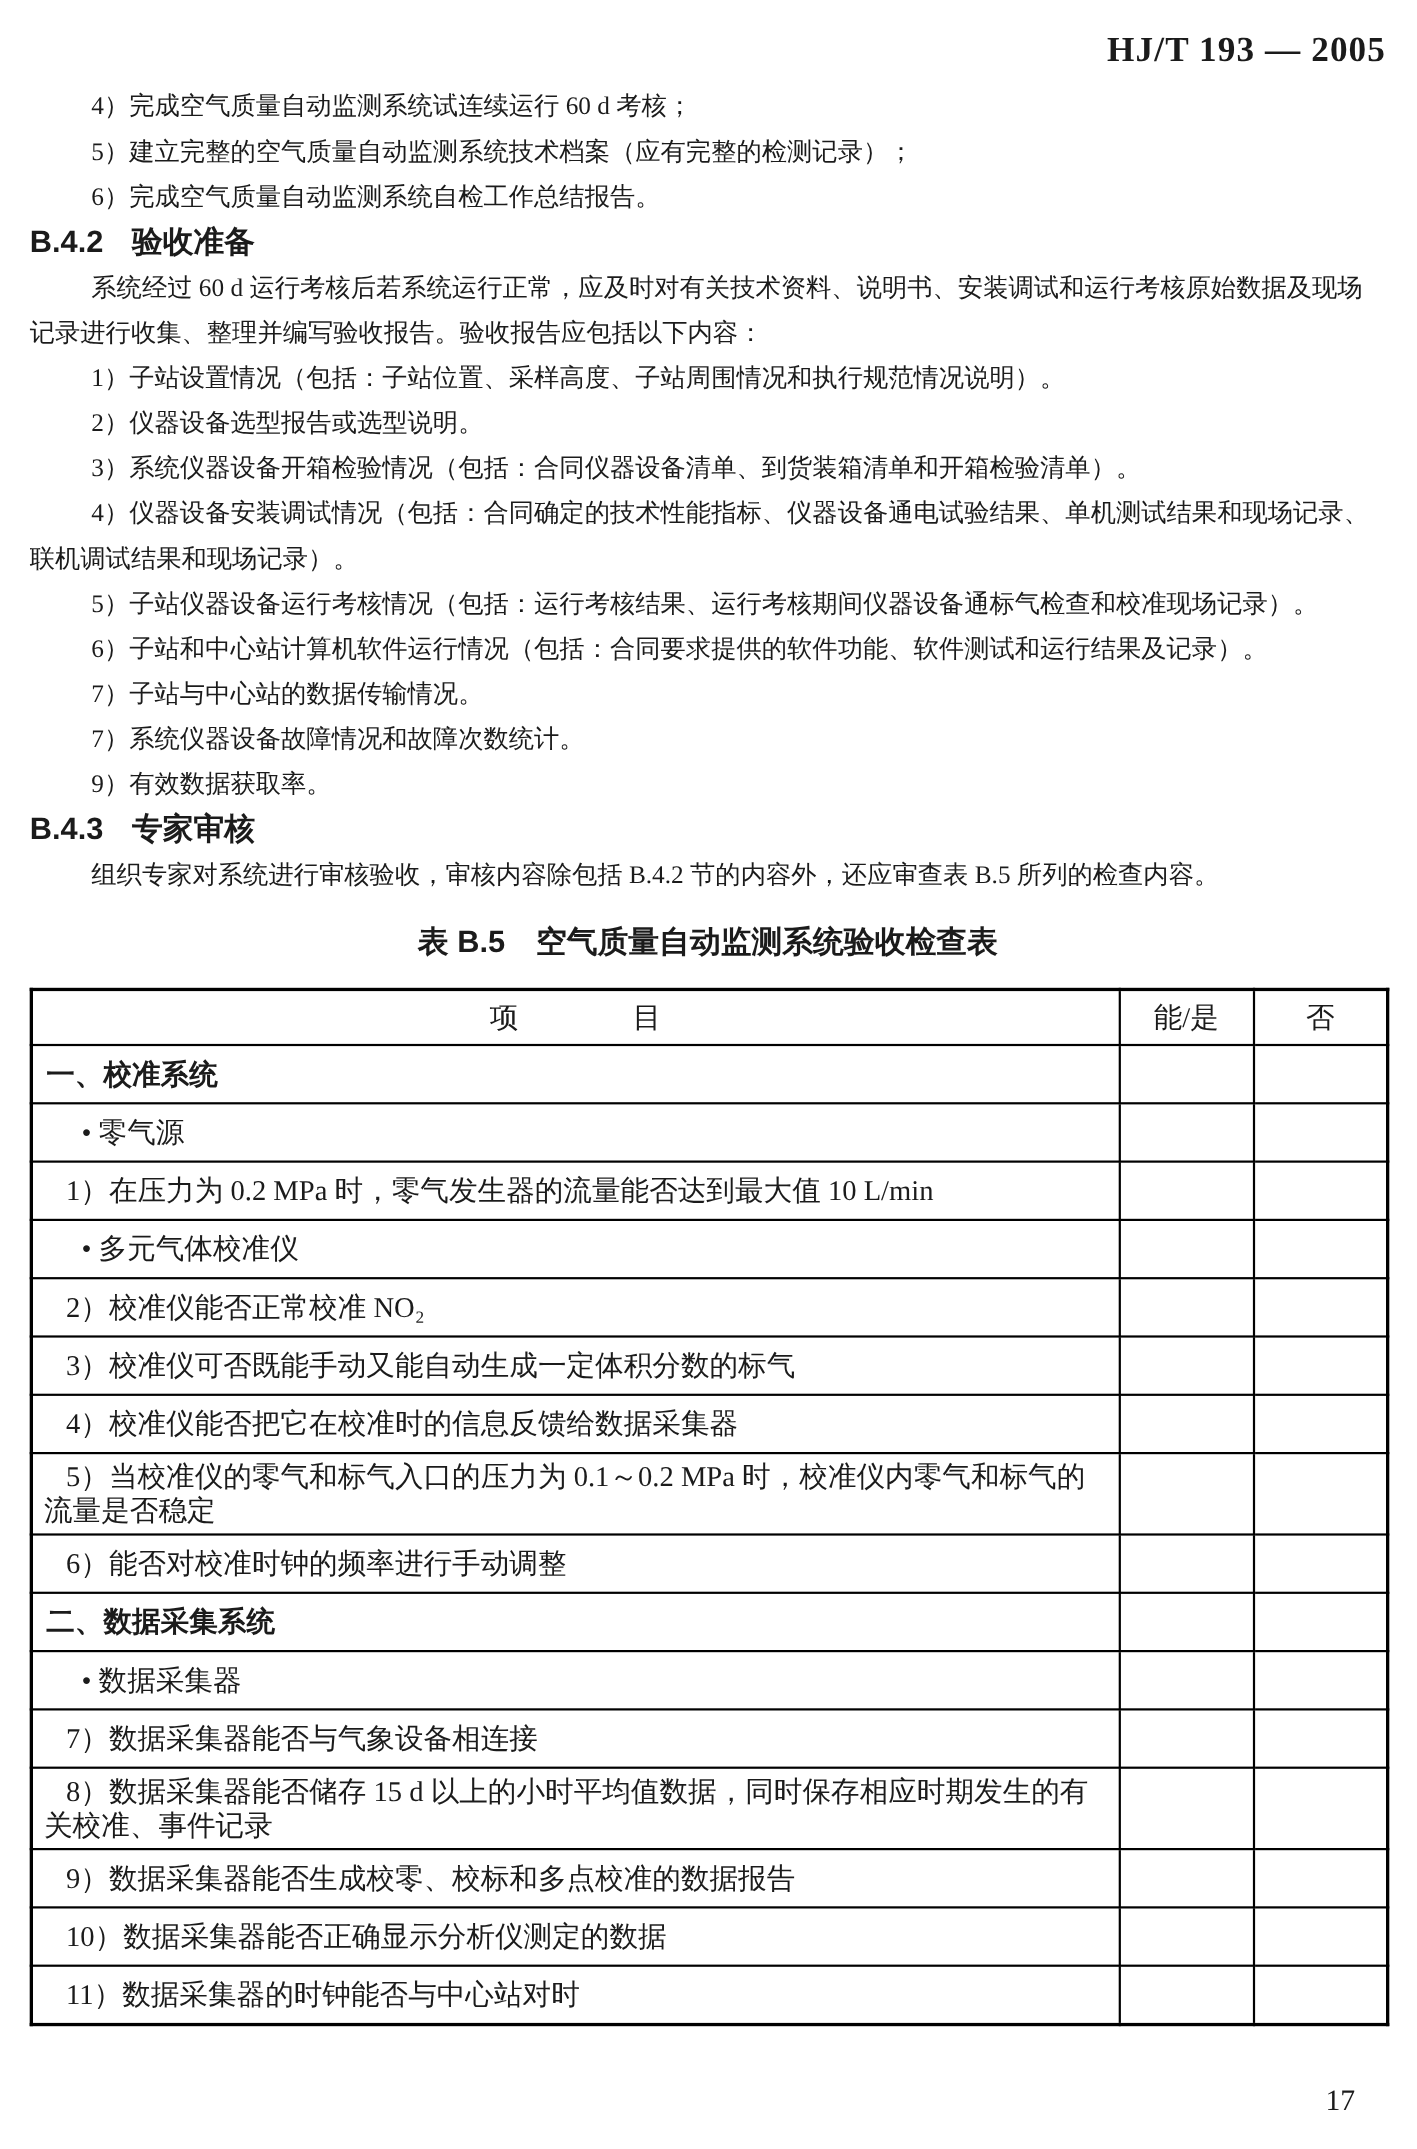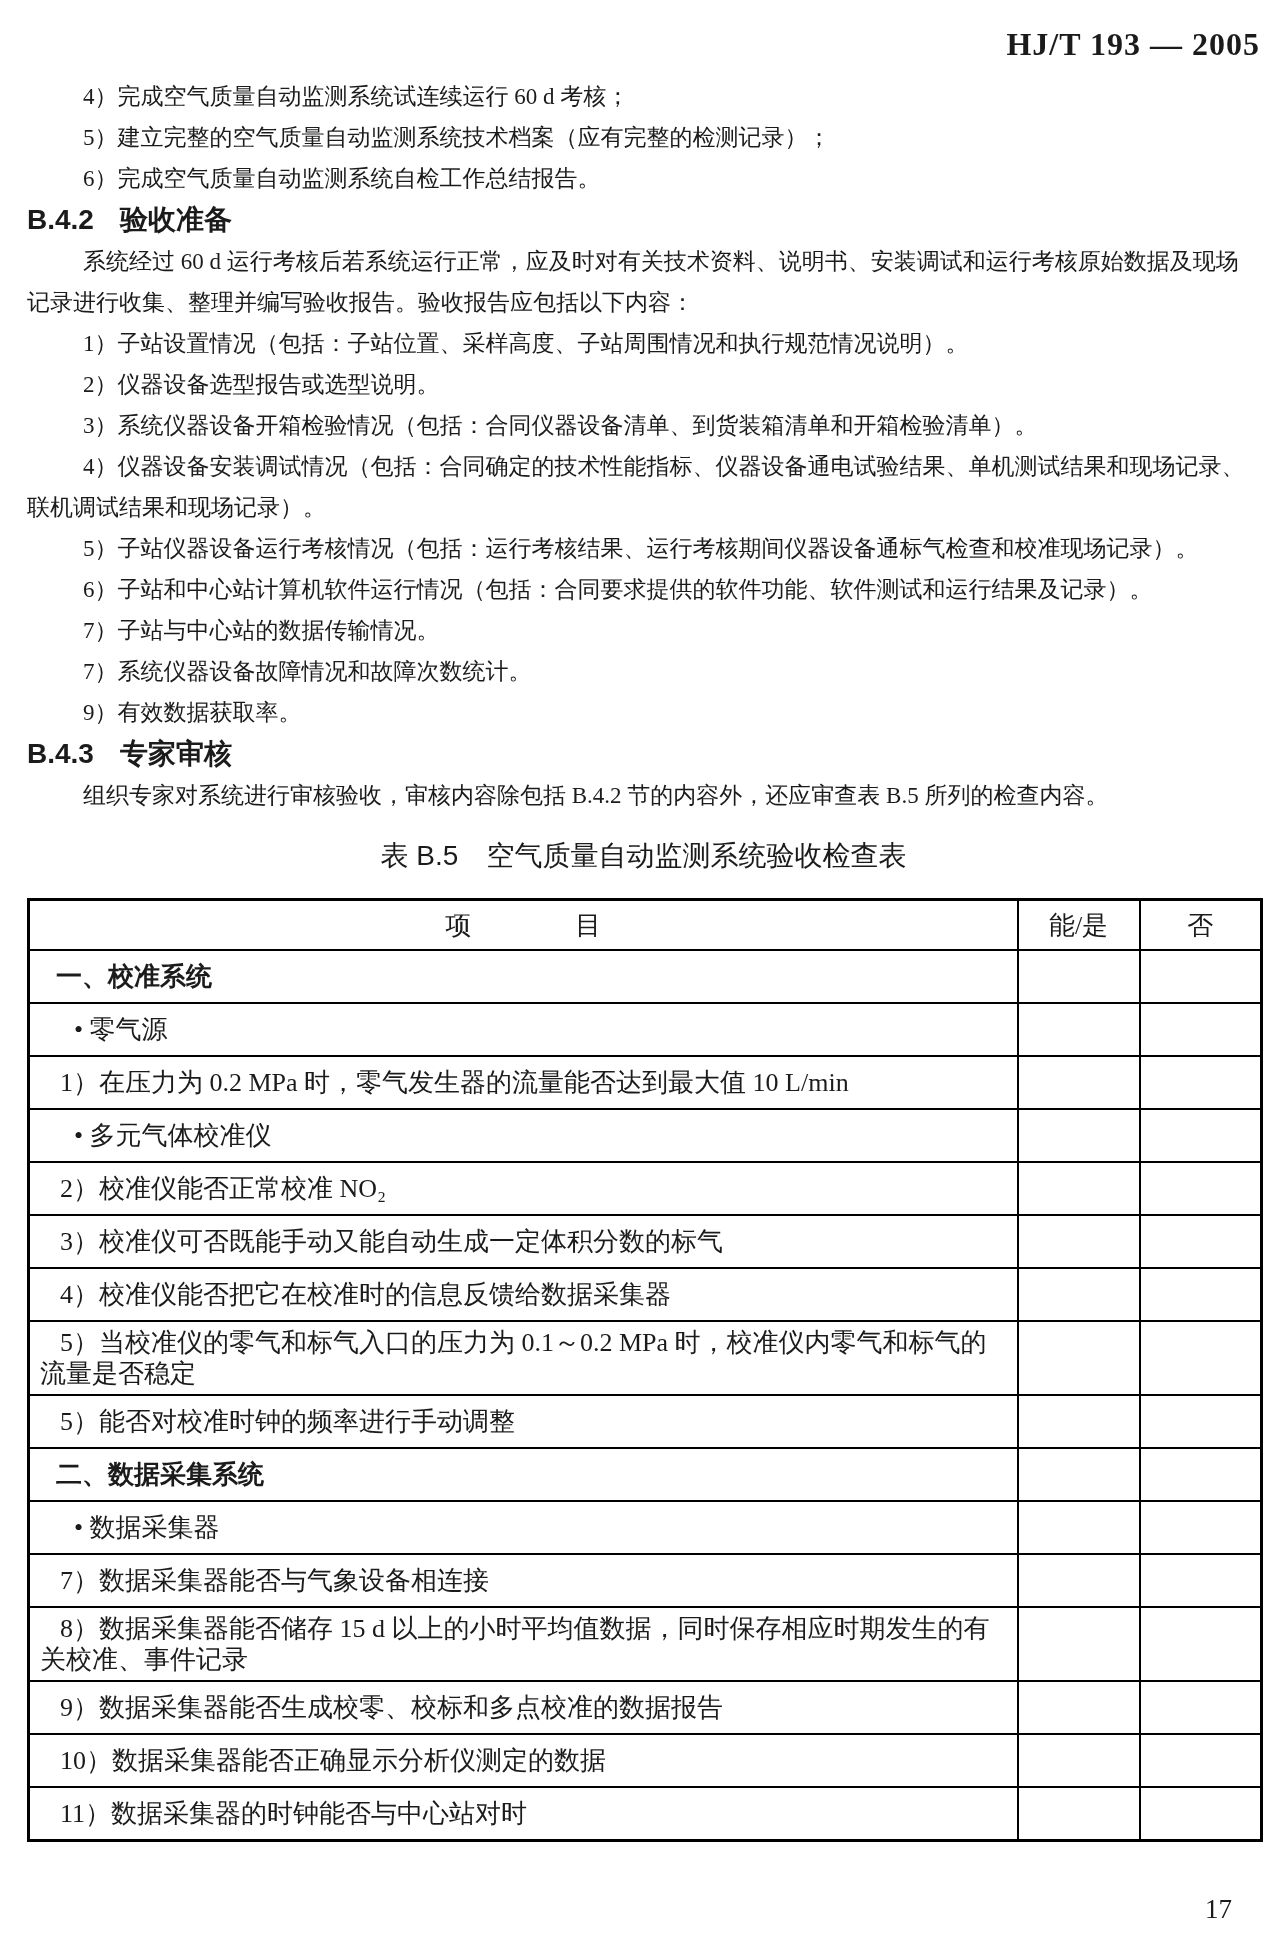--- a/index.html
+++ b/index.html
@@ -19,38 +19,38 @@
     position:absolute; left:27px; top:76px; width:1233px;
   }
   .line { font-size:23px; line-height:41px; }
   .indent2 { text-indent:56px; }
   .heading {
     font-size:28px; line-height:42px; font-weight:bold;
     font-family:"Liberation Sans","DejaVu Sans",sans-serif;
   }
   .heading .sec-no { font-family:Liberation Sans, sans-serif; margin-right:26px; }
   .table-title {
-    text-align:center; font-weight:normal; font-size:28px; line-height:40px;
+    text-align:center; font-weight:bold; font-size:28px; line-height:40px;
     margin:20px 0 22px 0;
     font-family:"Liberation Sans","DejaVu Sans",sans-serif;
   }
   table.checklist {
     border-collapse:collapse; table-layout:fixed;
     width:1233px; border:3px solid #000;
   }
   table.checklist td { border:2px solid #000; vertical-align:middle; }
   td.th {
     text-align:center; font-size:26px; height:46px; font-weight:normal;
   }
   td.cell-item {
     font-size:26px; line-height:31px; padding:5px 10px; height:41px;
   }
   td.cell-check { height:41px; }
   td.cell-item.section {
-    font-weight:bold; padding-left:26px;
+    font-weight:bold; padding-left:12px;
     font-family:"Liberation Sans","DejaVu Sans",sans-serif;
   }
   td.cell-item.bullet { padding-left:44px; }
   td.cell-item.item { text-indent:20px; }
   .page-number {
     position:absolute; top:1894px; right:56px; font-size:27px;
   }
 </style>
 </head>
 <body>
@@ -137,21 +137,21 @@
             <td class="cell-item item">4）校准仪能否把它在校准时的信息反馈给数据采集器</td>
             <td class="cell-check"></td>
             <td class="cell-check"></td>
           </tr>
           <tr>
             <td class="cell-item item">5）当校准仪的零气和标气入口的压力为 0.1～0.2 MPa 时，校准仪内零气和标气的流量是否稳定</td>
             <td class="cell-check"></td>
             <td class="cell-check"></td>
           </tr>
           <tr>
-            <td class="cell-item item">5）能否对校准时钟的频率进行手动调整</td>
+            <td class="cell-item item">6）能否对校准时钟的频率进行手动调整</td>
             <td class="cell-check"></td>
             <td class="cell-check"></td>
           </tr>
           <tr>
             <td class="cell-item section">二、数据采集系统</td>
             <td class="cell-check"></td>
             <td class="cell-check"></td>
           </tr>
           <tr>
             <td class="cell-item bullet">• 数据采集器</td>

